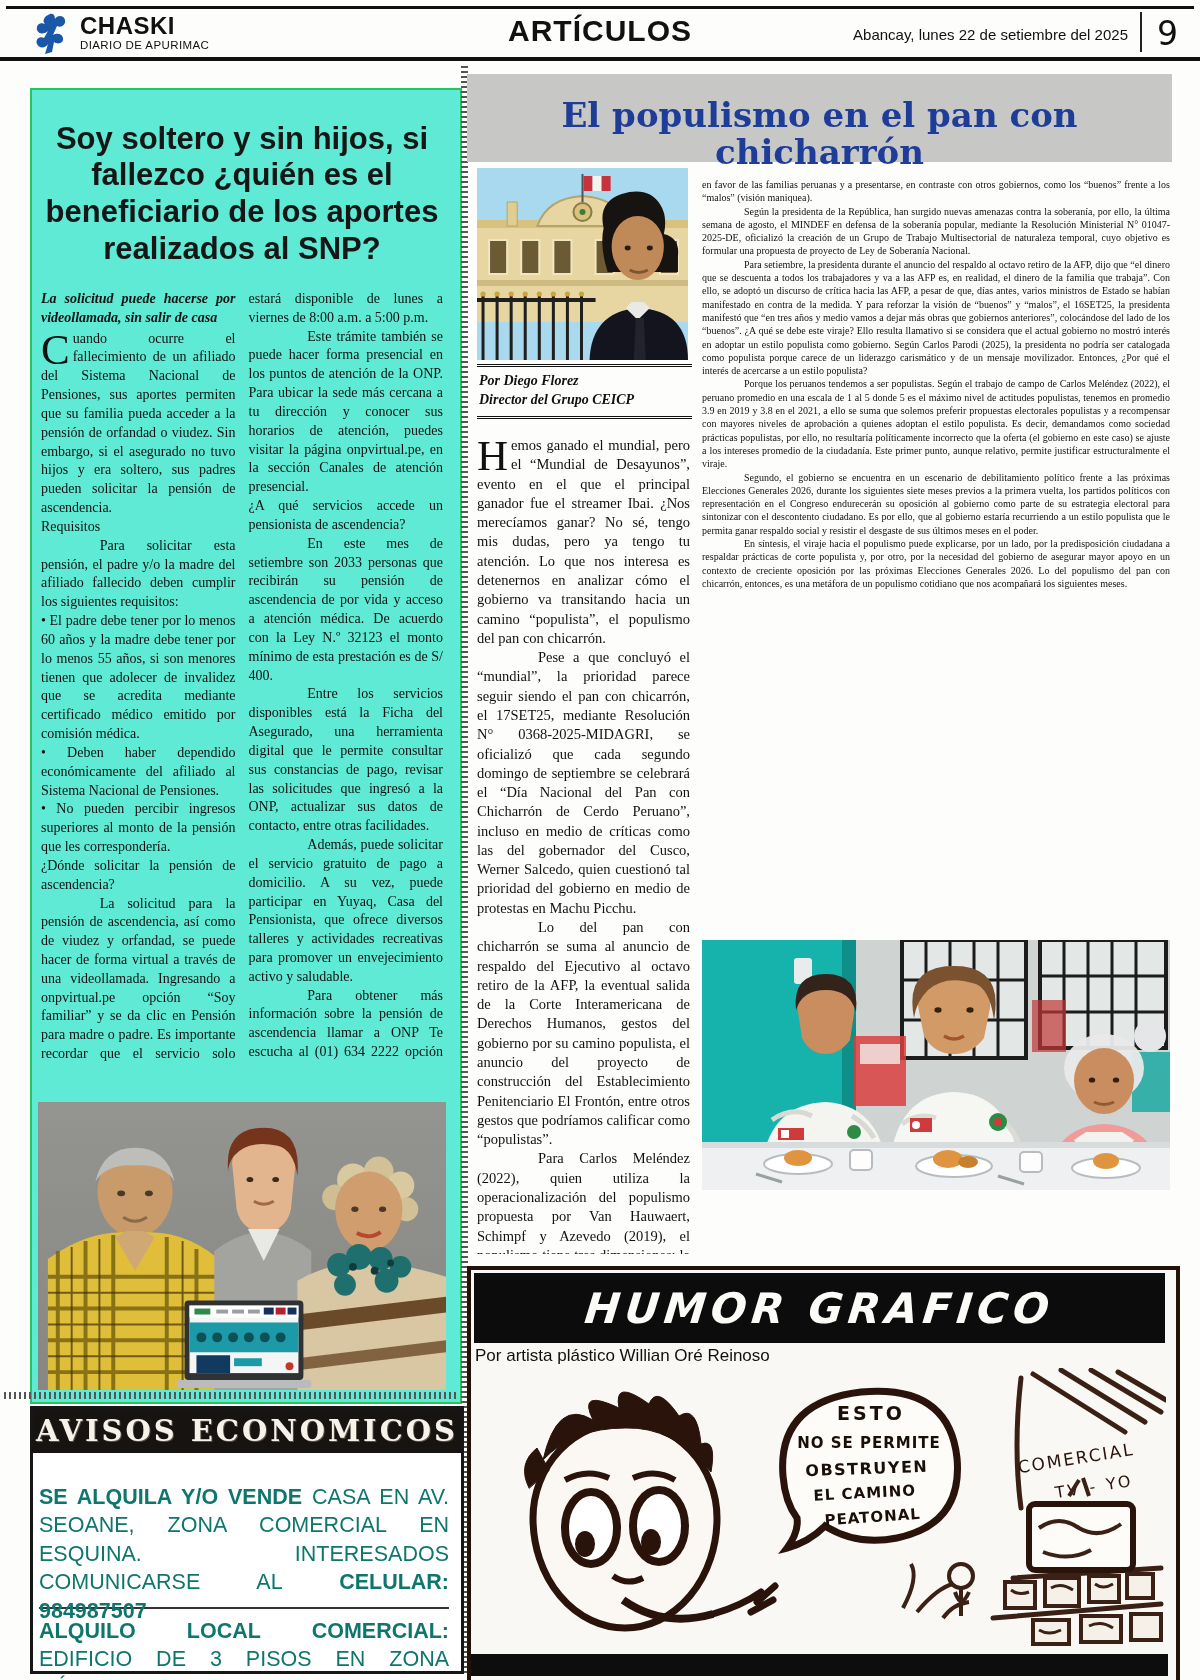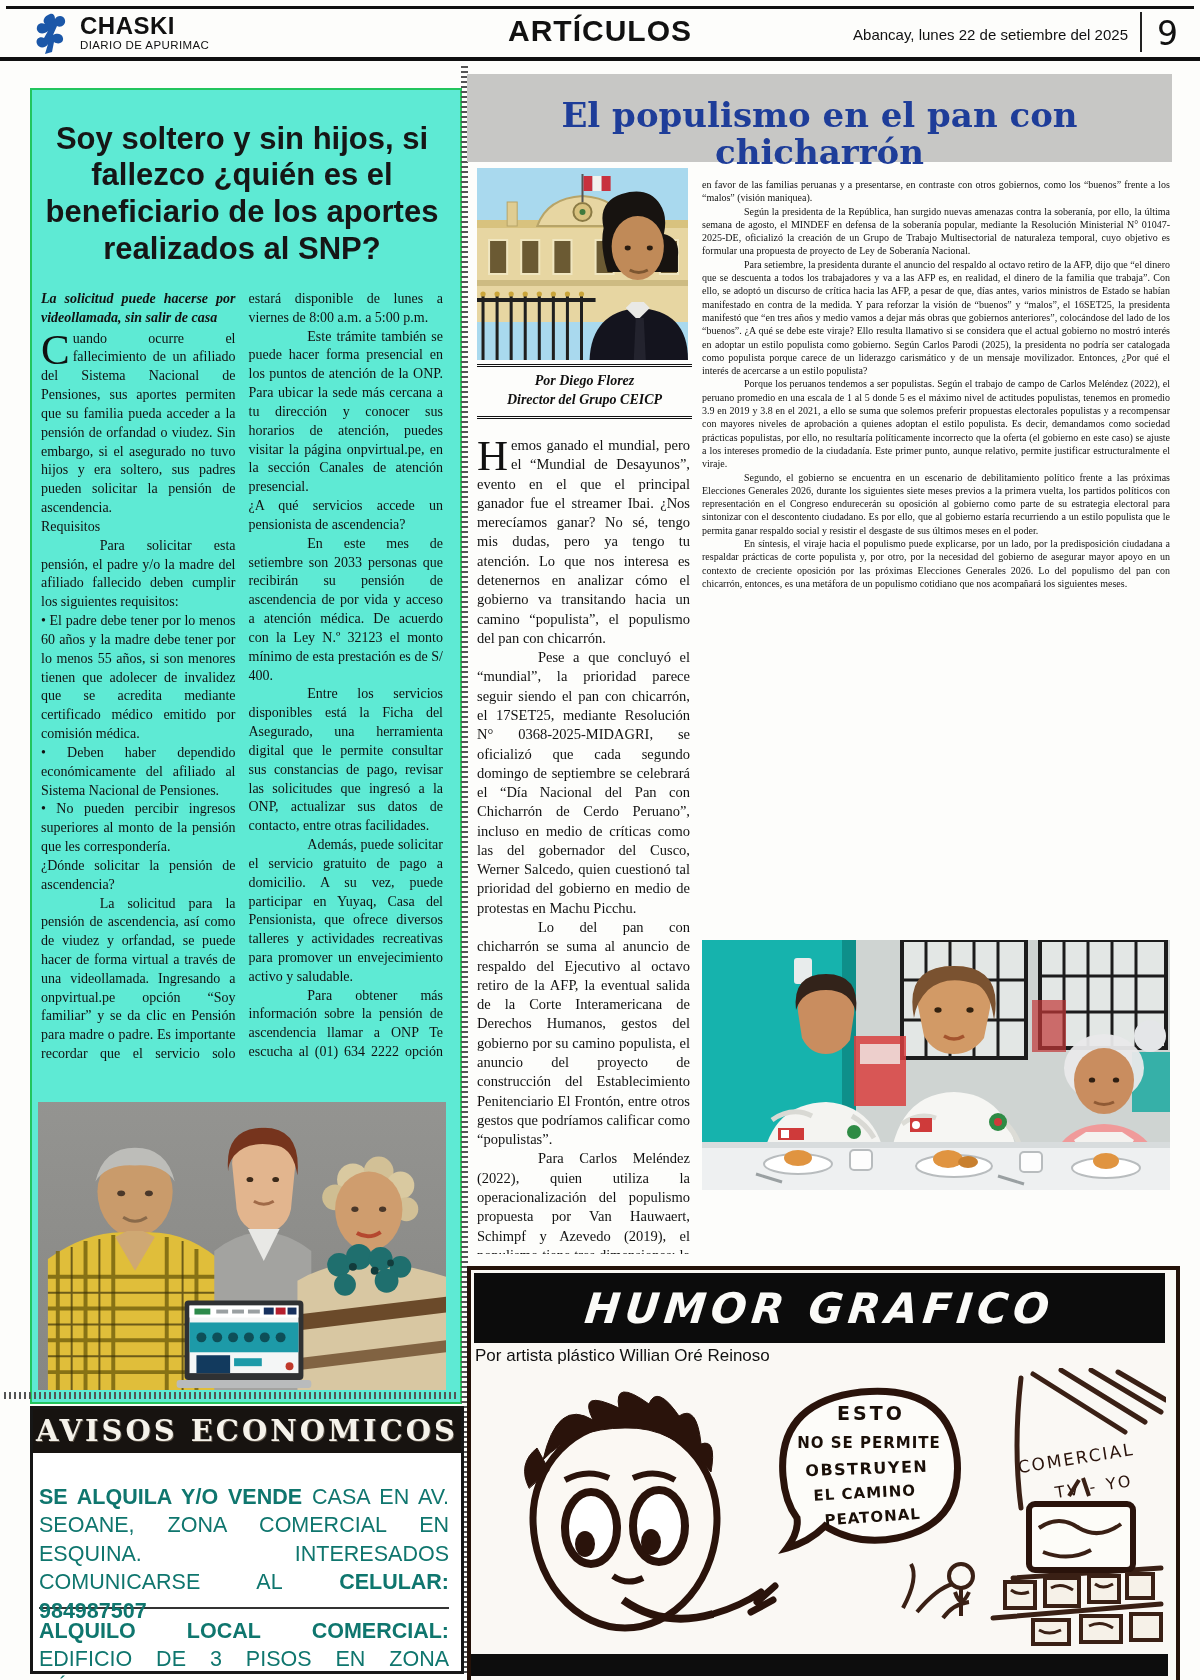--- a/index.html
+++ b/index.html
@@ -53,21 +53,21 @@
   #ad-2{top:186px;}
   .ad b{font-weight:bold;}
 
   
   #right-title-bar{left:467px;top:74px;width:705px;height:88px;background:#c7c7c5;
                    display:flex;align-items:flex-start;justify-content:center;}
   #right-title{font-family:"DejaVu Serif",serif;font-weight:bold;font-size:34px;line-height:1.1;
                color:#1e3d99;text-align:center;}
   #diego-photo{left:477px;top:168px;width:211px;height:192px;overflow:hidden;}
   #caption-block{left:477px;top:364px;width:211px;border-top:3px double #111;border-bottom:3px double #111;
-                 padding:5px 2px 6px 2px;text-align:center;}
+                 padding:5px 2px 6px 2px;}
   .cap-line{font-style:italic;font-weight:bold;font-size:14px;line-height:1.35;}
   #col-narrow{left:477px;top:436px;width:213px;height:818px;overflow:hidden;
               font-size:14.5px;line-height:1.33;text-align:justify;}
   #col-narrow p{margin:0;}
   #col-wide{left:702px;top:146px;width:468px;height:792px;overflow:hidden;
             font-size:10px;line-height:1.33;text-align:justify;margin-top:32px;}
   #col-wide p{margin:0;}
   #women-photo{left:702px;top:940px;width:468px;height:250px;overflow:hidden;}
 
   

